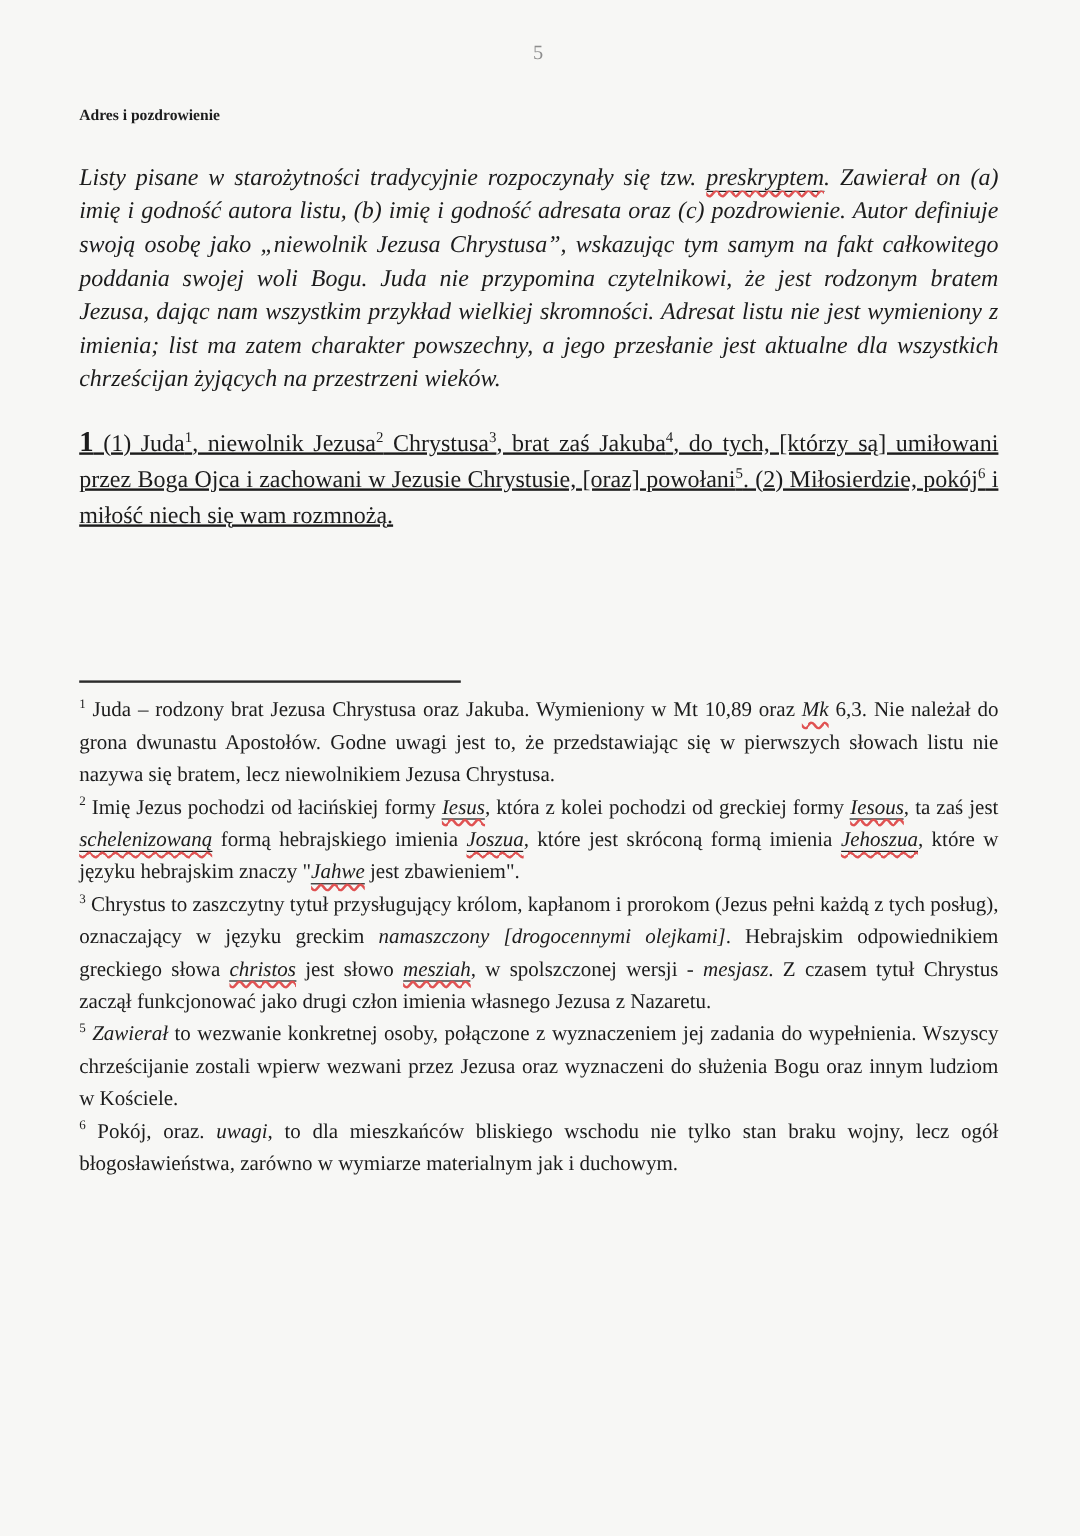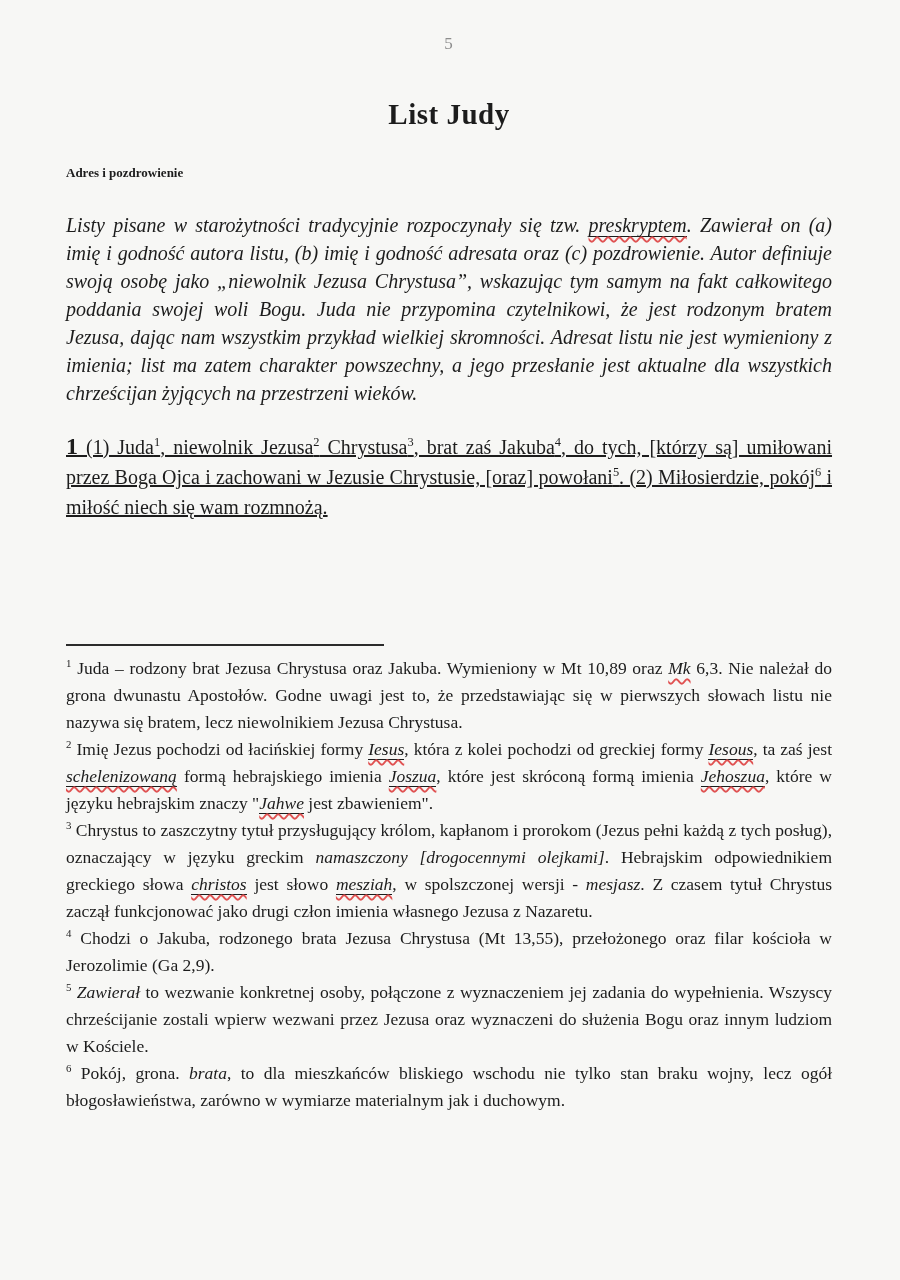--- a/index.html
+++ b/index.html
@@ -79,26 +79,24 @@
     text-decoration-thickness: 2px;
     text-underline-offset: 4px;
     font-style: italic;
   }
 </style>
 </head>
 <body>
 
 <div class="page">
   <div class="page-number">5</div>
-  <h1 class="title">List Judy</h1>
   <h2 class="section-heading">Adres i pozdrowienie</h2>
   <p class="intro"><span class="it">Listy pisane w starożytności tradycyjnie rozpoczynały się tzw. </span><span class="it ul sq">preskryptem</span><span class="it">. Zawierał on (a) imię i godność autora listu, (b) imię i godność adresata oraz (c) pozdrowienie. Autor definiuje swoją osobę jako „niewolnik Jezusa Chrystusa”, wskazując tym samym na fakt całkowitego poddania swojej woli Bogu. Juda nie przypomina czytelnikowi, że jest rodzonym bratem Jezusa, dając nam wszystkim przykład wielkiej skromności. Adresat listu nie jest wymieniony z imienia; list ma zatem charakter powszechny, a jego przesłanie jest aktualne dla wszystkich chrześcijan żyjących na przestrzeni wieków.</span></p>
   <p class="verse"><span class="bd big">1</span><span> (1) Juda</span><sup>1</sup><span>, niewolnik Jezusa</span><sup>2</sup><span> Chrystusa</span><sup>3</sup><span>, brat zaś Jakuba</span><sup>4</sup><span>, do tych, [którzy są] umiłowani przez Boga Ojca i zachowani w Jezusie Chrystusie, [oraz] powołani</span><sup>5</sup><span>. (2) Miłosierdzie, pokój</span><sup>6</sup><span> i miłość niech się wam rozmnożą.</span></p>
   <div class="footnote-sep"></div>
   <div class="footnotes">
       <p class="footnote"><sup>1</sup><span> Juda – rodzony brat Jezusa Chrystusa oraz Jakuba. Wymieniony w Mt 10,89 oraz </span><span class="sq">Mk</span><span> 6,3. Nie należał do grona dwunastu Apostołów. Godne uwagi jest to, że przedstawiając się w pierwszych słowach listu nie nazywa się bratem, lecz niewolnikiem Jezusa Chrystusa.</span></p>
       <p class="footnote"><sup>2</sup><span> Imię Jezus pochodzi od łacińskiej formy </span><span class="it ul sq">Iesus</span><span>, która z kolei pochodzi od greckiej formy </span><span class="it ul sq">Iesous</span><span>, ta zaś jest </span><span class="ul sq">schelenizowaną</span><span> formą hebrajskiego imienia </span><span class="it ul sq">Joszua</span><span>, które jest skróconą formą imienia </span><span class="it ul sq">Jehoszua</span><span>, które w języku hebrajskim znaczy "</span><span class="ul sq">Jahwe</span><span> jest zbawieniem".</span></p>
       <p class="footnote"><sup>3</sup><span> Chrystus to zaszczytny tytuł przysługujący królom, kapłanom i prorokom (Jezus pełni każdą z tych posług), oznaczający w języku greckim </span><span class="it">namaszczony [drogocennymi olejkami]</span><span>. Hebrajskim odpowiednikiem greckiego słowa </span><span class="it ul sq">christos</span><span> jest słowo </span><span class="it ul sq">mesziah</span><span>, w spolszczonej wersji - </span><span class="it">mesjasz</span><span>. Z czasem tytuł Chrystus zaczął funkcjonować jako drugi człon imienia własnego Jezusa z Nazaretu.</span></p>
-      <p class="footnote"><sup>4</sup><span> Chodzi o Jakuba, rodzonego brata Jezusa Chrystusa (Mt 13,55), przełożonego oraz filar kościoła w Jerozolimie (Ga 2,9).</span></p>
       <p class="footnote"><sup>5</sup><span> </span><span class="it">Zawierał</span><span> to wezwanie konkretnej osoby, połączone z wyznaczeniem jej zadania do wypełnienia. Wszyscy chrześcijanie zostali wpierw wezwani przez Jezusa oraz wyznaczeni do służenia Bogu oraz innym ludziom w Kościele.</span></p>
-      <p class="footnote"><sup>6</sup><span> Pokój, grona. </span><span class="it">brata</span><span>,  to dla mieszkańców bliskiego wschodu nie tylko stan braku wojny, lecz ogół błogosławieństwa, zarówno w wymiarze materialnym jak i duchowym.</span></p>
+      <p class="footnote"><sup>6</sup><span> Pokój, oraz. </span><span class="it">uwagi</span><span>,  to dla mieszkańców bliskiego wschodu nie tylko stan braku wojny, lecz ogół błogosławieństwa, zarówno w wymiarze materialnym jak i duchowym.</span></p>
     </div>
 </div>
 
 </body></html>

